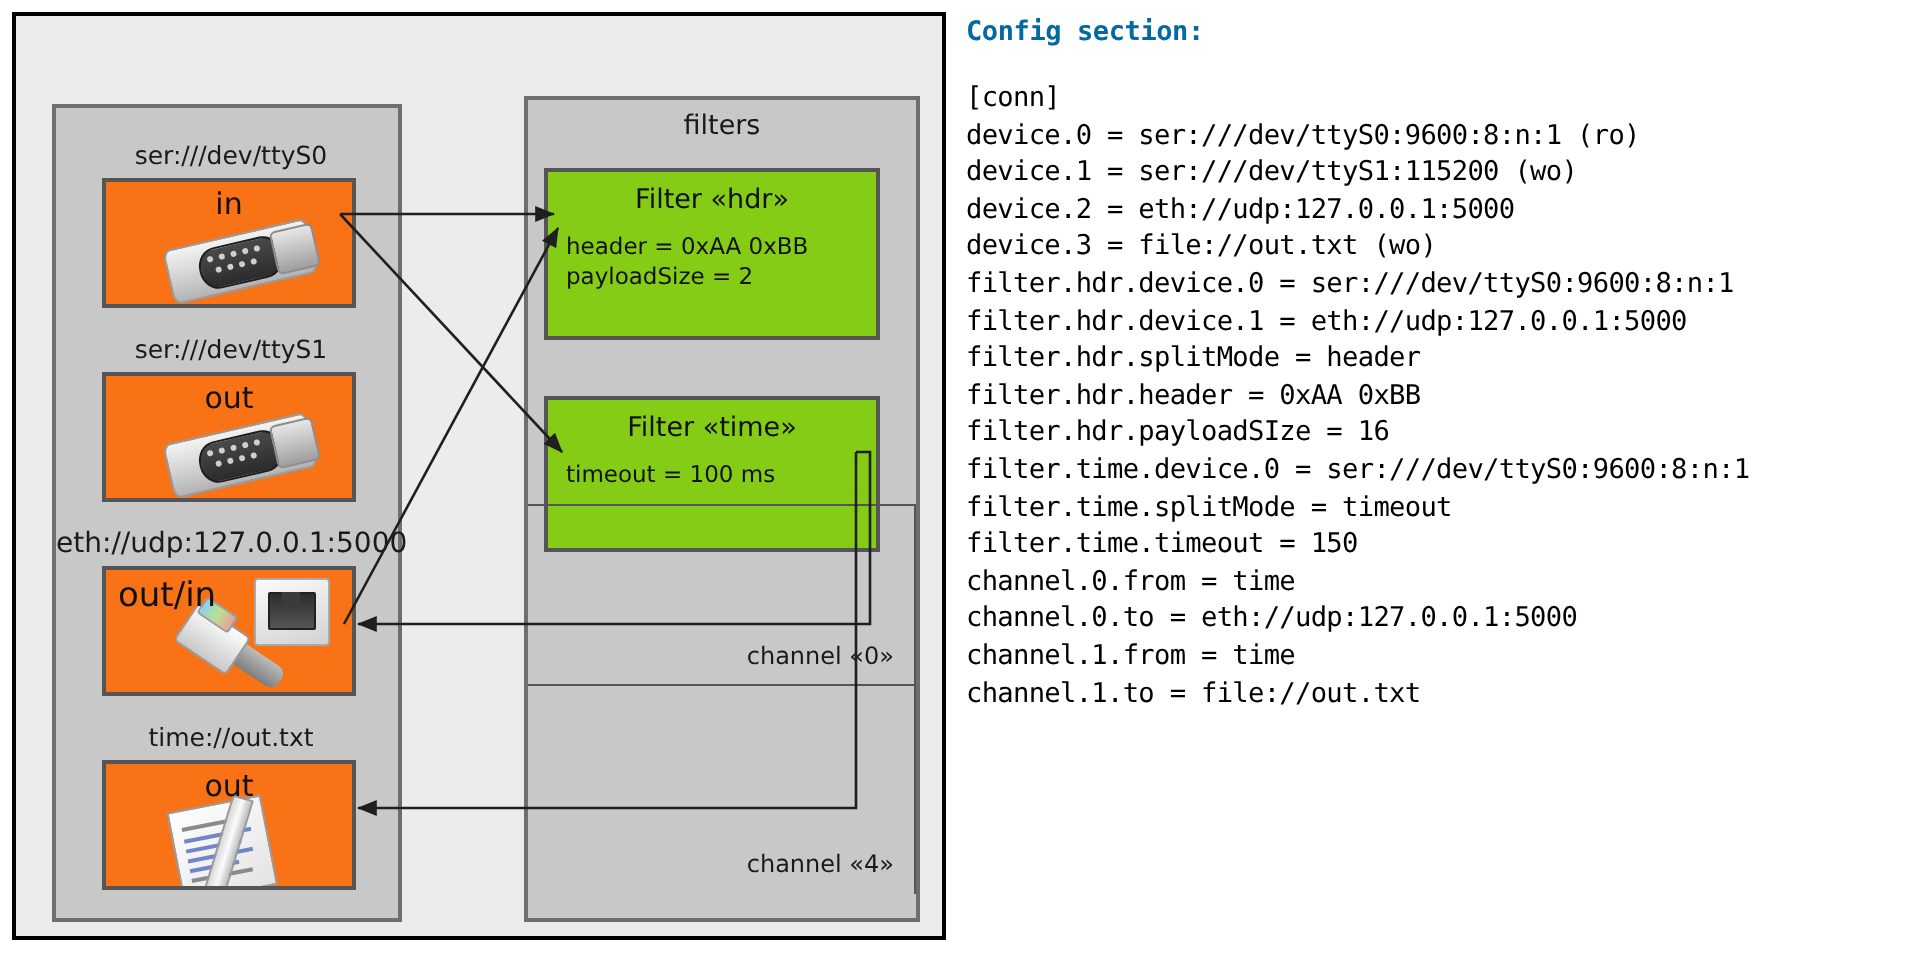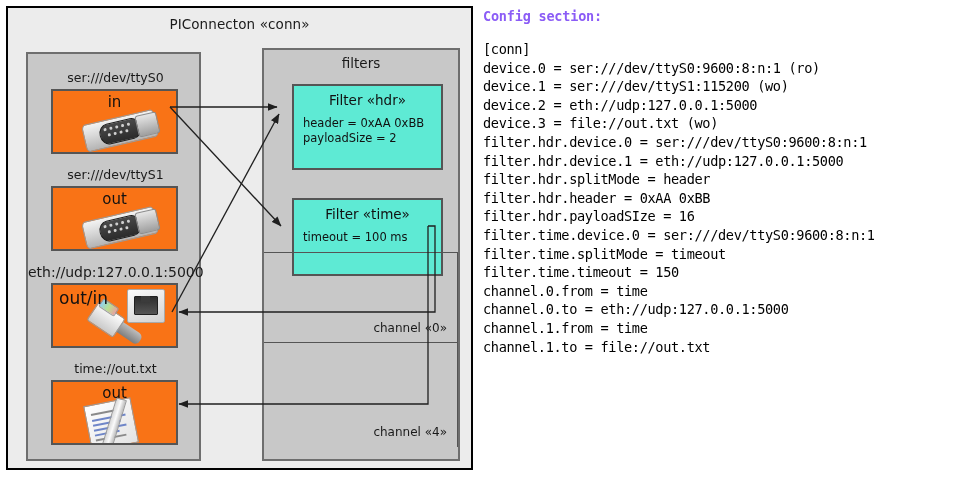--- a/index.html
+++ b/index.html
@@ -266,23 +266,23 @@
     left: -1px; bottom: -7px;
     width: 0; height: 0;
     border-left: 4.5px solid transparent;
     border-right: 4.5px solid transparent;
     border-top: 8px solid #5a5a5a;
   }
 
   
   .filter-box {
     position: absolute;
-    left: 28px;
-    width: 151px;
-    background: #5eead4;
+    left: 8px;
+    width: 168px;
+    background: #84cc16;
     border: 2px solid #555555;
     box-sizing: border-box;
   }
   #filter-hdr { top: 34px; height: 86px; }
   #filter-time { top: 148px; height: 78px; }
   .filter-title {
     position: absolute;
     left: 0;
     top: 6px;
     width: 100%;
@@ -328,42 +328,41 @@
   #config {
     position: absolute;
     left: 483px;
     top: 8px;
     width: 478px;
   }
   .config-heading {
     font-family: "DejaVu Sans Mono", monospace;
     font-size: 13.5px;
     font-weight: bold;
-    color: #8b5cf6;
+    color: #0369a1;
     margin-bottom: 16px;
     letter-spacing: -0.2px;
   }
   .config-body {
     font-family: "DejaVu Sans Mono", monospace;
     font-size: 13.6px;
     line-height: 18.6px;
     color: #000000;
     white-space: pre;
     letter-spacing: -0.35px;
   }
   .config-line { white-space: pre; }
 </style>
 </head>
 <body>
 
 <div id="root">
 
   <div class="outer-frame">
 
-    <div class="outer-title">PIConnecton «conn»</div>
 
     <div class="panel" id="devices-panel">
 
       <div class="device-group" style="top:16px;">
         <div class="device-label">ser:///dev/ttyS0</div>
         <div class="device-box">
           <div class="device-dir dir-center">in</div>
           <div class="icon-wrap dsub">
             <div class="dsub-shell"></div>
             <div class="dsub-face"></div>

